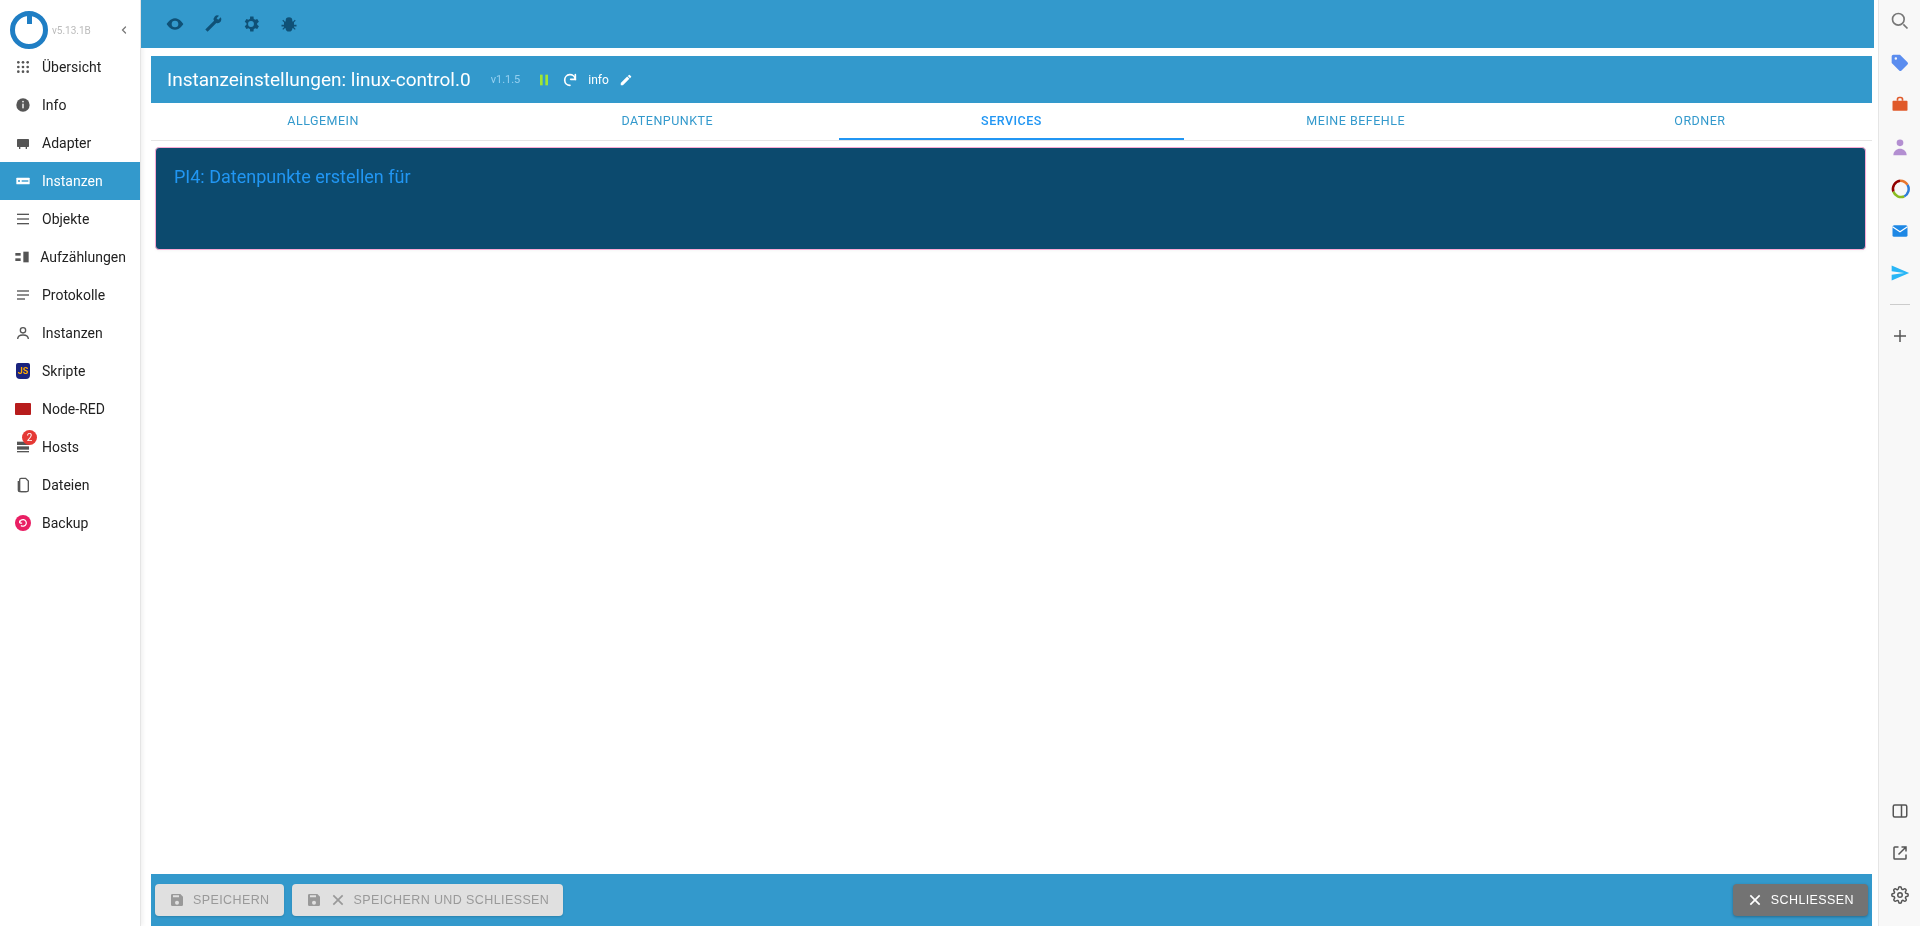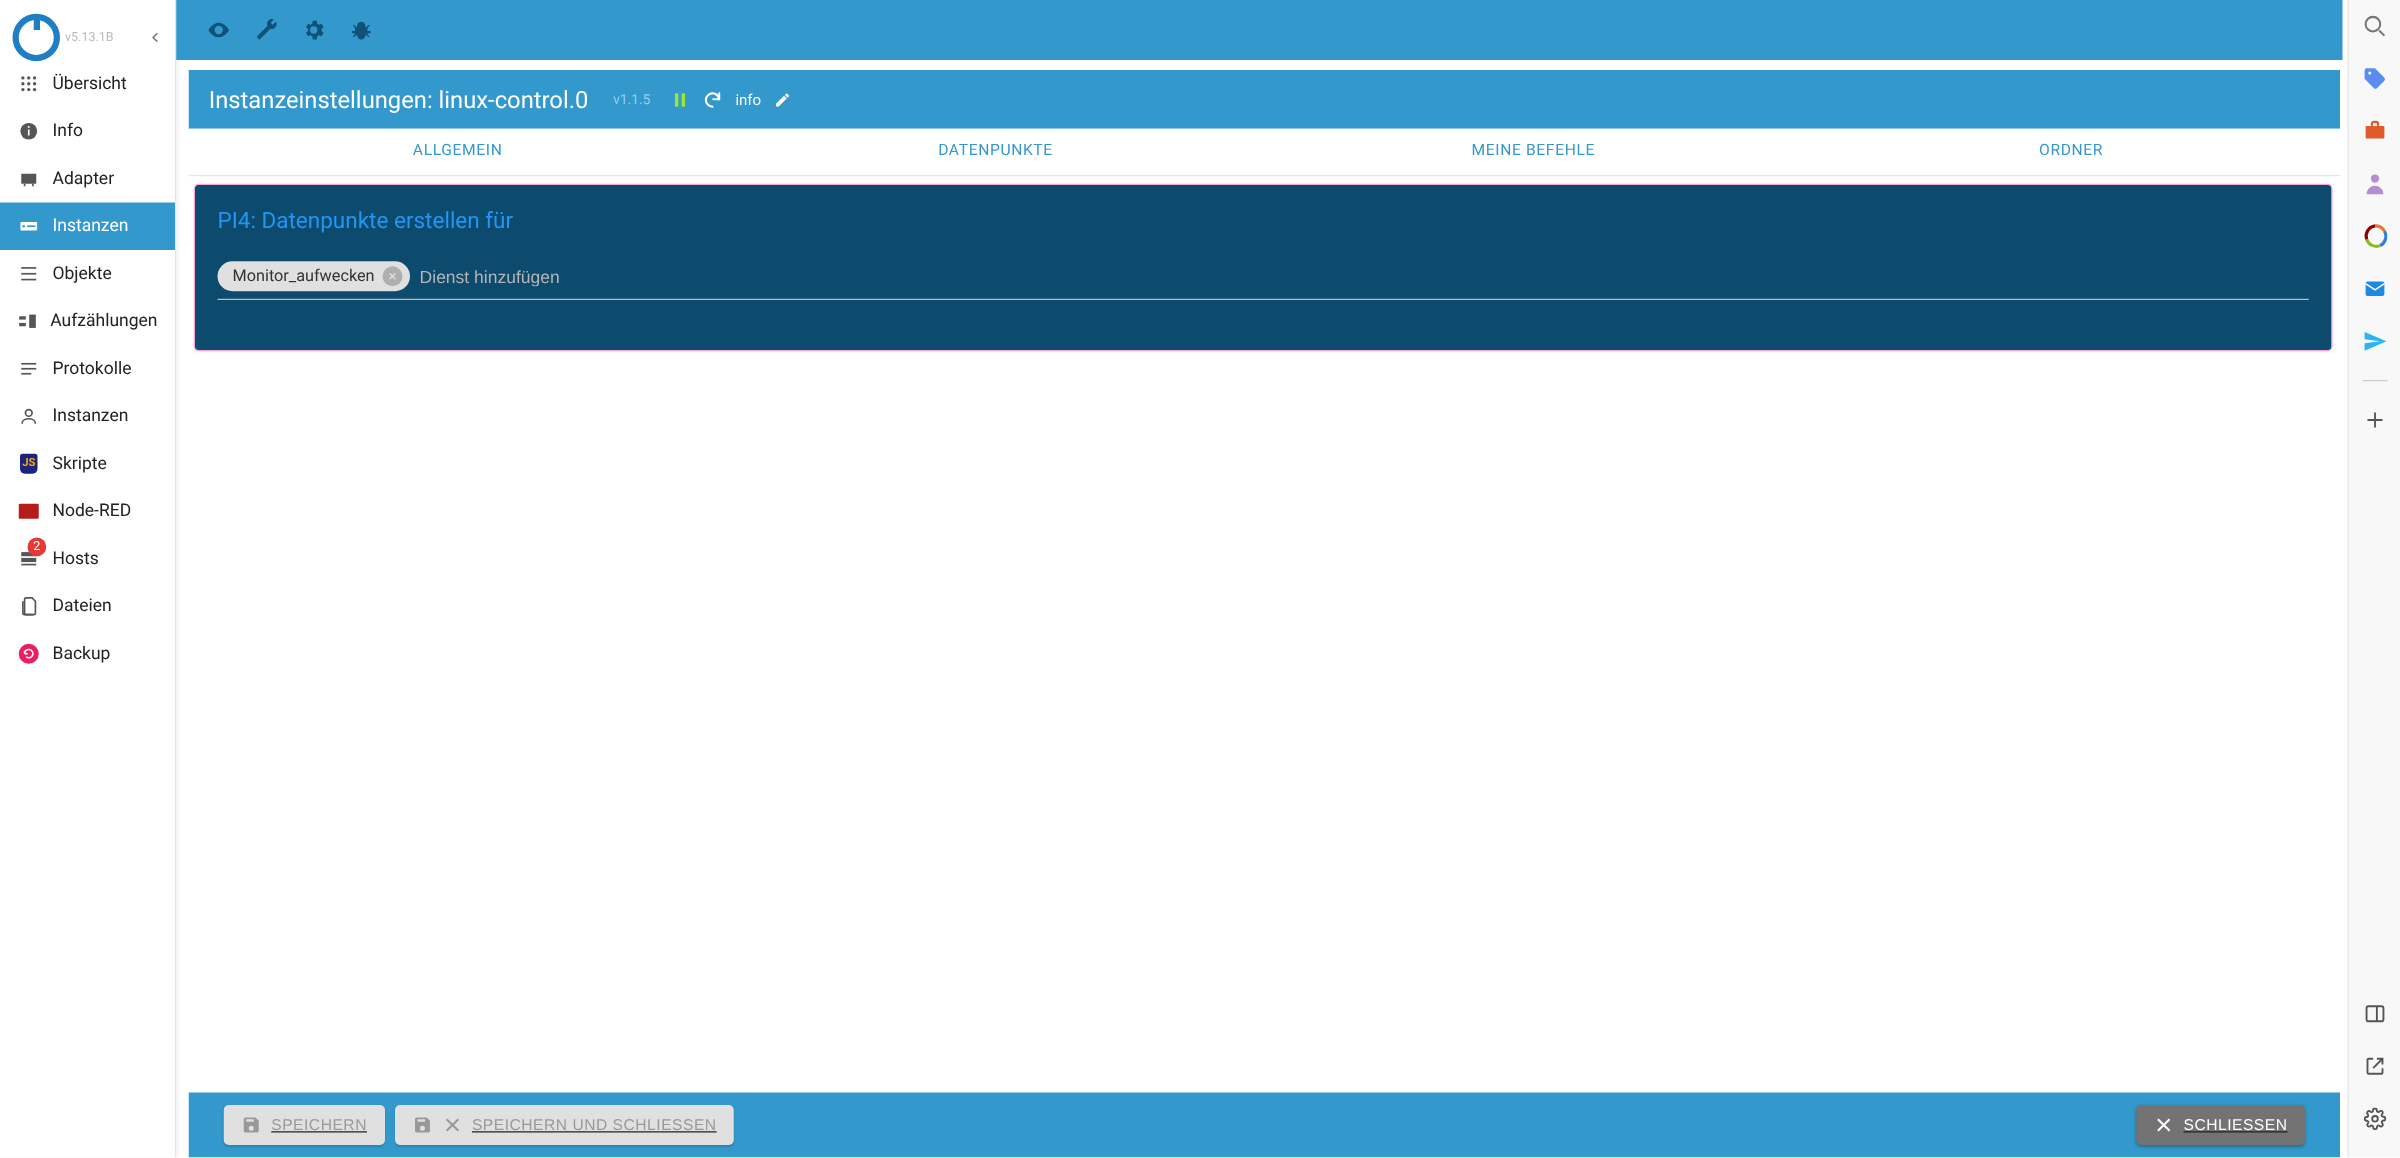--- a/index.html
+++ b/index.html
@@ -207,25 +207,24 @@
   font-size: 14px;
   color: #999;
   flex: 1;
   background: transparent;
 }
 .chip-input::placeholder { color: #b5b5b5; }
 .flex-fill { flex: 1; }
 .bottom-bar {
   background: #3399cc;
   margin: 6px 6px 0 10px;
-  padding: 10px 28px;
+  padding: 10px 4px;
   display: flex;
   align-items: center;
   gap: 8px;
-  text-decoration: underline;
 }
 .btn {
   display: inline-flex;
   align-items: center;
   gap: 8px;
   padding: 8px 14px;
   border-radius: 4px;
   font-size: 12.5px;
   letter-spacing: 0.4px;
   cursor: pointer;
@@ -472,37 +471,27 @@
         <svg width="14" height="14" viewBox="0 0 24 24" fill="currentColor">
             <path d="M3 17.25V21h3.75L17.8 9.94l-3.75-3.75L3 17.25zM20.7 7.04a1 1 0 0 0 0-1.41l-2.34-2.34a1 1 0 0 0-1.41 0L15.13 5.1l3.75 3.75 1.82-1.81z"></path>
           </svg>
       </span>
     </span>
   </div>
 
   <div class="tabs-row">
     <div class="tab-btn">ALLGEMEIN</div>
     <div class="tab-btn">DATENPUNKTE</div>
+    <div class="tab-btn active">SERVICES</div>
     <div class="tab-btn">MEINE BEFEHLE</div>
     <div class="tab-btn">ORDNER</div>
   </div>
 
   <div class="content-panel">
     <div class="panel-title">PI4: Datenpunkte erstellen für</div>
-    <div class="chip-row">
-      <span class="chip">
-        <span>Monitor_aufwecken</span>
-        <span class="chip-remove">
-          <svg width="8" height="8" viewBox="0 0 24 24" stroke="currentColor" stroke-width="3">
-              <path d="M5 5l14 14M19 5L5 19"></path>
-            </svg>
-        </span>
-      </span>
-      <input class="chip-input" placeholder="Dienst hinzufügen" style="">
-    </div>
   </div>
 
   <div class="flex-fill"></div>
 
   <div class="bottom-bar">
     <button class="btn disabled">
       <svg width="16" height="16" viewBox="0 0 24 24" fill="currentColor">
           <path d="M17 3H5a2 2 0 0 0-2 2v14a2 2 0 0 0 2 2h14a2 2 0 0 0 2-2V7l-4-4zM12 19a3 3 0 1 1 0-6 3 3 0 0 1 0 6zm3-11H6V5h9v3z"></path>
         </svg>
       <span>SPEICHERN</span>

